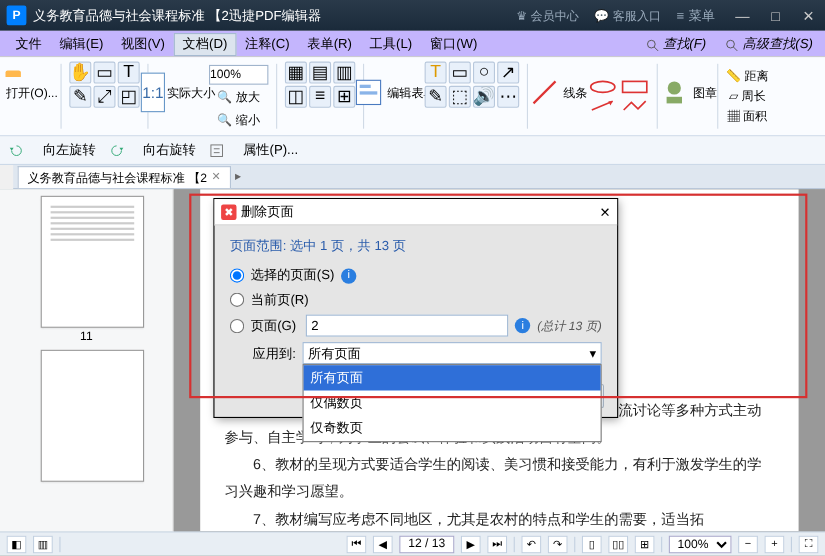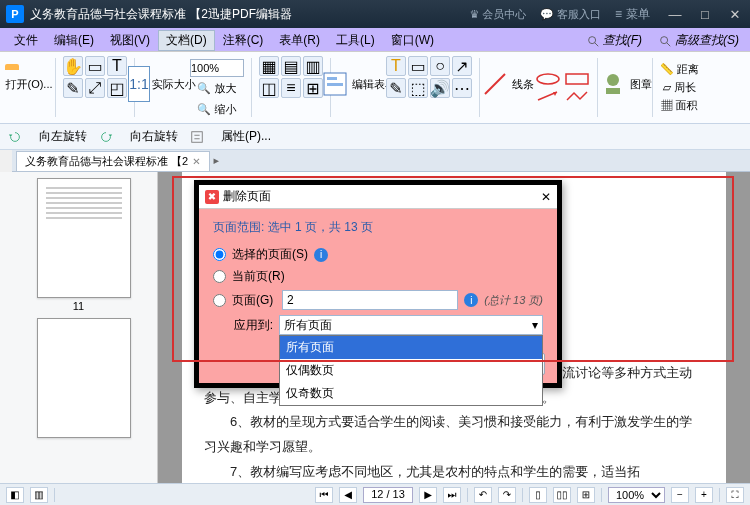--- a/index.html
+++ b/index.html
@@ -54,21 +54,21 @@
 .thumb-page.sel { border: 2px solid #ff9020; }
 .thumb-lines { display: flex; flex-direction: column; gap: 3px; }
 .thumb-line { height: 2px; background: #ccc; }
 .thumb-num { text-align: center; font-size: 11px; margin-top: 2px; }
 
 .docarea { flex: 1; background: #999; position: relative; overflow: hidden; }
 .doc-page { position: absolute; left: 24px; right: 24px; top: 0; bottom: 0; background: #fff; padding: 16px 22px; font-size: 13px; line-height: 1.9; color: #222; }
 .doc-page p { text-indent: 2em; }
 .highlight-border { position: absolute; left: 14px; right: 16px; top: 4px; height: 186px; border: 2px solid #d63030; pointer-events: none; z-index: 60; }
 
-.dialog { position: absolute; left: 36px; top: 8px; width: 368px; background: #fca5a5; border: 5px solid #000000; box-shadow: 2px 3px 8px rgba(0,0,0,0.35); z-index: 50; }
+.dialog { position: absolute; left: 36px; top: 8px; width: 368px; background: #e5e5e5; border: 1px solid #000000; box-shadow: 2px 3px 8px rgba(0,0,0,0.35); z-index: 50; }
 .dlg-title { height: 24px; background: #fff; border-bottom: 1px solid #ccc; display: flex; align-items: center; font-size: 12px; padding: 0 6px; justify-content: space-between; }
 .dlg-title .ico { width: 14px; height: 14px; background: #e44; border-radius: 2px; margin-right: 4px; display:inline-flex; align-items:center; justify-content:center; color:#fff; font-size:10px;}
 .dlg-body { padding: 10px 14px; font-size: 12px; }
 .dlg-range { color: #2a5cab; margin-bottom: 10px; }
 .dlg-row { display: flex; align-items: center; margin: 5px 0; gap: 6px; }
 .dlg-row input[type=text] { flex: 1; height: 20px; border: 1px solid #9fb7d3; padding: 0 4px; font-size: 12px; }
 .dlg-info { width: 14px; height: 14px; border-radius: 50%; background: #2a7ee0; color: #fff; font-size: 10px; display: flex; align-items: center; justify-content: center; }
 .dlg-total { color: #555; font-size: 11px; font-style: italic; }
 .dlg-apply-row { display: flex; align-items: center; margin: 5px 0 0 0; }
 .dlg-apply-label { width: 60px; text-align: right; margin-right: 6px; }

